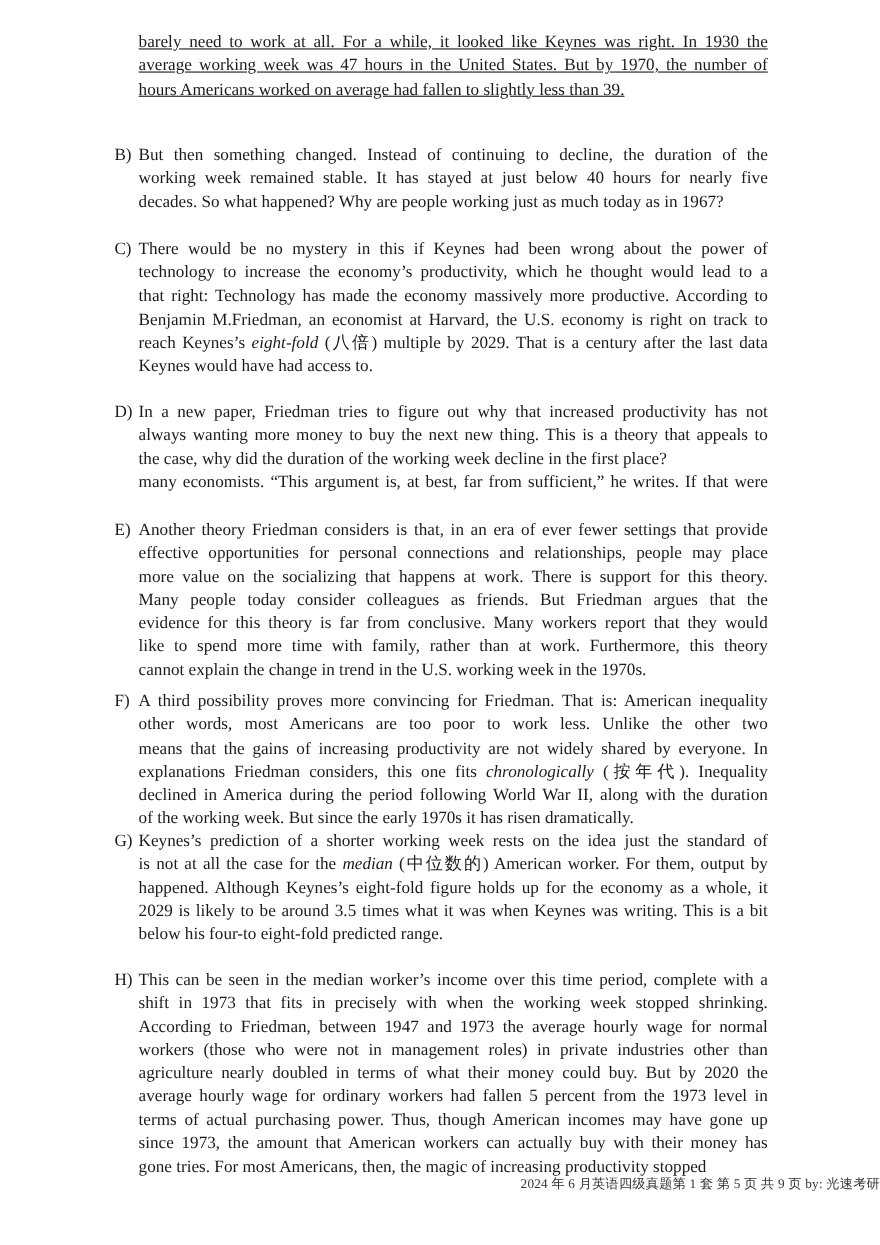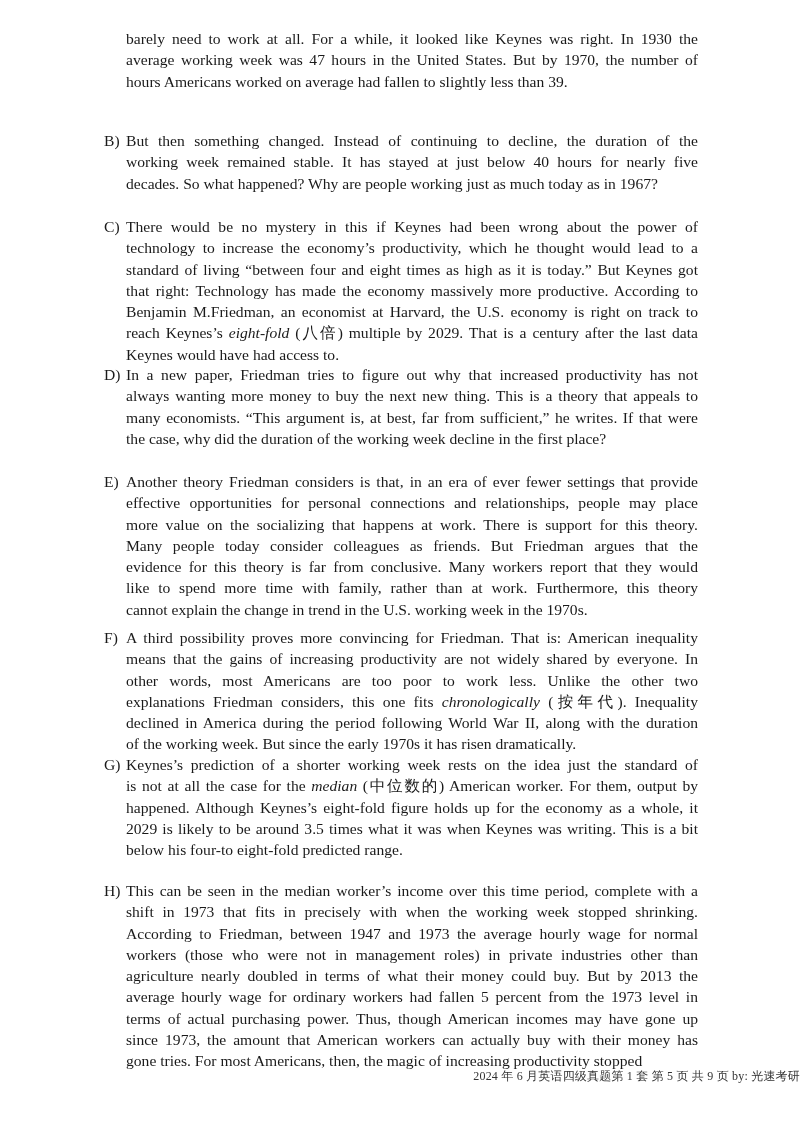--- a/index.html
+++ b/index.html
@@ -15,21 +15,21 @@
     width: 594px;
     font-size: 15.6px;
     line-height: 21.3px;
     text-align: justify;
     text-align-last: left;
   }
   .para .label { position: absolute; left: 0; top: 0; }
   .para .body { margin-left: 22px; display: block; }
   .line { display: block; text-align: justify; text-align-last: justify; white-space: nowrap; }
   .line.last { text-align-last: left; }
-  .cont { left: 126px; width: 572px; }
+  .cont { left: 126px; width: 572px; text-decoration: underline; }
   em { font-style: italic; margin-top: 34px; }
   .footer {
     position: absolute; left: 0; width: 800px; top: 1068px;
     text-align: right; font-size: 12px; color: #333;
     font-family: "Liberation Serif", "DejaVu Serif", serif;
     letter-spacing: 0.2px;
   }
 </style>
 </head>
 <body>
@@ -47,54 +47,53 @@
           <span class="line">But then something changed. Instead of continuing to decline, the duration of the</span>
           <span class="line">working week remained stable. It has stayed at just below 40 hours for nearly five</span>
           <span class="line last">decades. So what happened? Why are people working just as much today as in 1967?</span>
         </span>
       </div>
       <div class="para" style="top: 216px;">
         <span class="label">C)</span>
         <span class="body">
           <span class="line">There would be no mystery in this if Keynes had been wrong about the power of</span>
           <span class="line">technology to increase the economy’s productivity, which he thought would lead to a</span>
-          <span class="line">standard of living “between four and eight times as high as it is today.” But Keynes got</span>
           <span class="line">that right: Technology has made the economy massively more productive. According to</span>
           <span class="line">Benjamin M.Friedman, an economist at Harvard, the U.S. economy is right on track to</span>
           <span class="line"><span>reach Keynes’s </span><em>eight-fold</em><span> (八倍) multiple by 2029. That is a century after the last data</span></span>
           <span class="line last">Keynes would have had access to.</span>
         </span>
       </div>
       <div class="para" style="top: 364px;">
         <span class="label">D)</span>
         <span class="body">
           <span class="line">In a new paper, Friedman tries to figure out why that increased productivity has not</span>
           <span class="line">always wanting more money to buy the next new thing. This is a theory that appeals to</span>
+          <span class="line last">the case, why did the duration of the working week decline in the first place?</span>
           <span class="line">many economists. “This argument is, at best, far from sufficient,” he writes. If that were</span>
-          <span class="line last">the case, why did the duration of the working week decline in the first place?</span>
         </span>
       </div>
       <div class="para" style="top: 471px;">
         <span class="label">E)</span>
         <span class="body">
           <span class="line">Another theory Friedman considers is that, in an era of ever fewer settings that provide</span>
           <span class="line">effective opportunities for personal connections and relationships, people may place</span>
           <span class="line">more value on the socializing that happens at work. There is support for this theory.</span>
           <span class="line">Many people today consider colleagues as friends. But Friedman argues that the</span>
           <span class="line">evidence for this theory is far from conclusive. Many workers report that they would</span>
           <span class="line">like to spend more time with family, rather than at work. Furthermore, this theory</span>
           <span class="line last">cannot explain the change in trend in the U.S. working week in the 1970s.</span>
         </span>
       </div>
       <div class="para" style="top: 627px;">
         <span class="label">F)</span>
         <span class="body">
           <span class="line">A third possibility proves more convincing for Friedman. That is: American inequality</span>
+          <span class="line">other words, most Americans are too poor to work less. Unlike the other two</span>
           <span class="line">means that the gains of increasing productivity are not widely shared by everyone. In</span>
-          <span class="line">other words, most Americans are too poor to work less. Unlike the other two</span>
           <span class="line"><span>explanations Friedman considers, this one fits </span><em>chronologically</em><span> (按年代). Inequality</span></span>
           <span class="line">declined in America during the period following World War II, along with the duration</span>
           <span class="line last">of the working week. But since the early 1970s it has risen dramatically.</span>
         </span>
       </div>
       <div class="para" style="top: 754px;">
         <span class="label">G)</span>
         <span class="body">
           <span class="line">Keynes’s prediction of a shorter working week rests on the idea just the standard of</span>
           <span class="line"><span>is not at all the case for the </span><em>median</em><span> (中位数的) American worker. For them, output by</span></span>
@@ -103,21 +102,21 @@
           <span class="line last">below his four-to eight-fold predicted range.</span>
         </span>
       </div>
       <div class="para" style="top: 880px;">
         <span class="label">H)</span>
         <span class="body">
           <span class="line">This can be seen in the median worker’s income over this time period, complete with a</span>
           <span class="line">shift in 1973 that fits in precisely with when the working week stopped shrinking.</span>
           <span class="line">According to Friedman, between 1947 and 1973 the average hourly wage for normal</span>
           <span class="line">workers (those who were not in management roles) in private industries other than</span>
-          <span class="line">agriculture nearly doubled in terms of what their money could buy. But by 2013 the</span>
+          <span class="line">agriculture nearly doubled in terms of what their money could buy. But by 2020 the</span>
           <span class="line">average hourly wage for ordinary workers had fallen 5 percent from the 1973 level in</span>
           <span class="line">terms of actual purchasing power. Thus, though American incomes may have gone up</span>
           <span class="line">since 1973, the amount that American workers can actually buy with their money has</span>
           <span class="line last">gone tries. For most Americans, then, the magic of increasing productivity stopped</span>
         </span>
       </div>
     </div>
   <div class="footer">2024 年 6 月英语四级真题第 1 套  第  5  页  共  9  页  by:  光速考研</div>
 </div>
 

